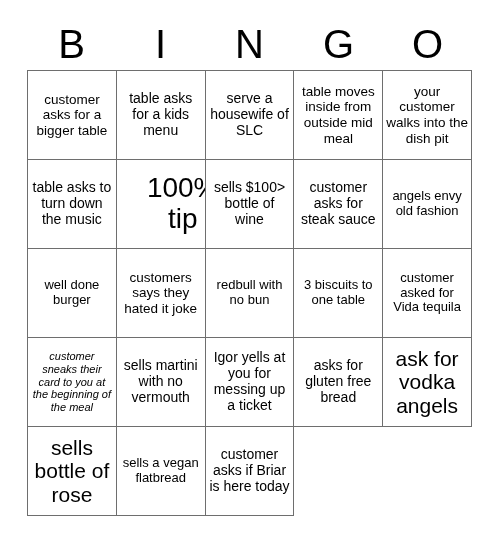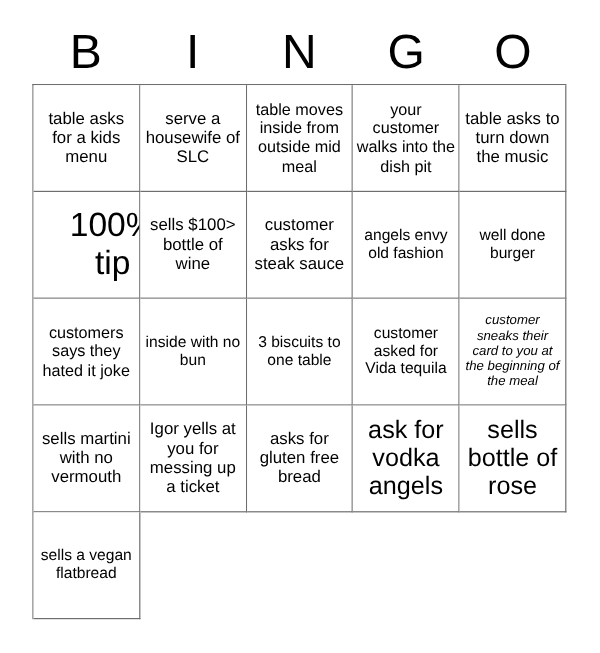--- a/index.html
+++ b/index.html
@@ -89,20 +89,23 @@
   <div id="header-row">
     <div class="header-letter">B</div>
     <div class="header-letter">I</div>
     <div class="header-letter">N</div>
     <div class="header-letter">G</div>
     <div class="header-letter">O</div>
   </div>
 
   <div id="grid">
     <div class="cell">
+        <span class="cell-text fs-sm">customer asks for a bigger table</span>
+      </div>
+    <div class="cell">
         <span class="cell-text fs-md">table asks for a kids menu</span>
       </div>
     <div class="cell">
         <span class="cell-text fs-md">serve a housewife of SLC</span>
       </div>
     <div class="cell">
         <span class="cell-text fs-sm">table moves inside from outside mid meal</span>
       </div>
     <div class="cell">
         <span class="cell-text fs-sm">your customer walks into the dish pit</span>
@@ -124,21 +127,21 @@
     <div class="cell">
         <span class="cell-text fs-lg">angels envy old fashion</span>
       </div>
     <div class="cell">
         <span class="cell-text fs-lg">well done burger</span>
       </div>
     <div class="cell">
         <span class="cell-text fs-sm">customers says they hated it joke</span>
       </div>
     <div class="cell">
-        <span class="cell-text fs-lg">inside with no bun</span>
+        <span class="cell-text fs-lg">redbull with no bun</span>
       </div>
 
     <div class="cell">
         <span class="cell-text fs-lg">3 biscuits to one table</span>
       </div>
     <div class="cell">
         <span class="cell-text fs-lg">customer asked for Vida tequila</span>
       </div>
     <div class="cell">
         <span class="cell-text fs-xs">customer sneaks their card to you at the beginning of the meal</span>
@@ -155,15 +158,18 @@
       </div>
     <div class="cell">
         <span class="cell-text fs-xl">ask for vodka angels</span>
       </div>
     <div class="cell">
         <span class="cell-text fs-xl">sells bottle of rose</span>
       </div>
     <div class="cell">
         <span class="cell-text fs-lg">sells a vegan flatbread</span>
       </div>
+    <div class="cell">
+        <span class="cell-text fs-md">customer asks if Briar is here today</span>
+      </div>
   </div>
 
 </div>
 
 </body></html>

